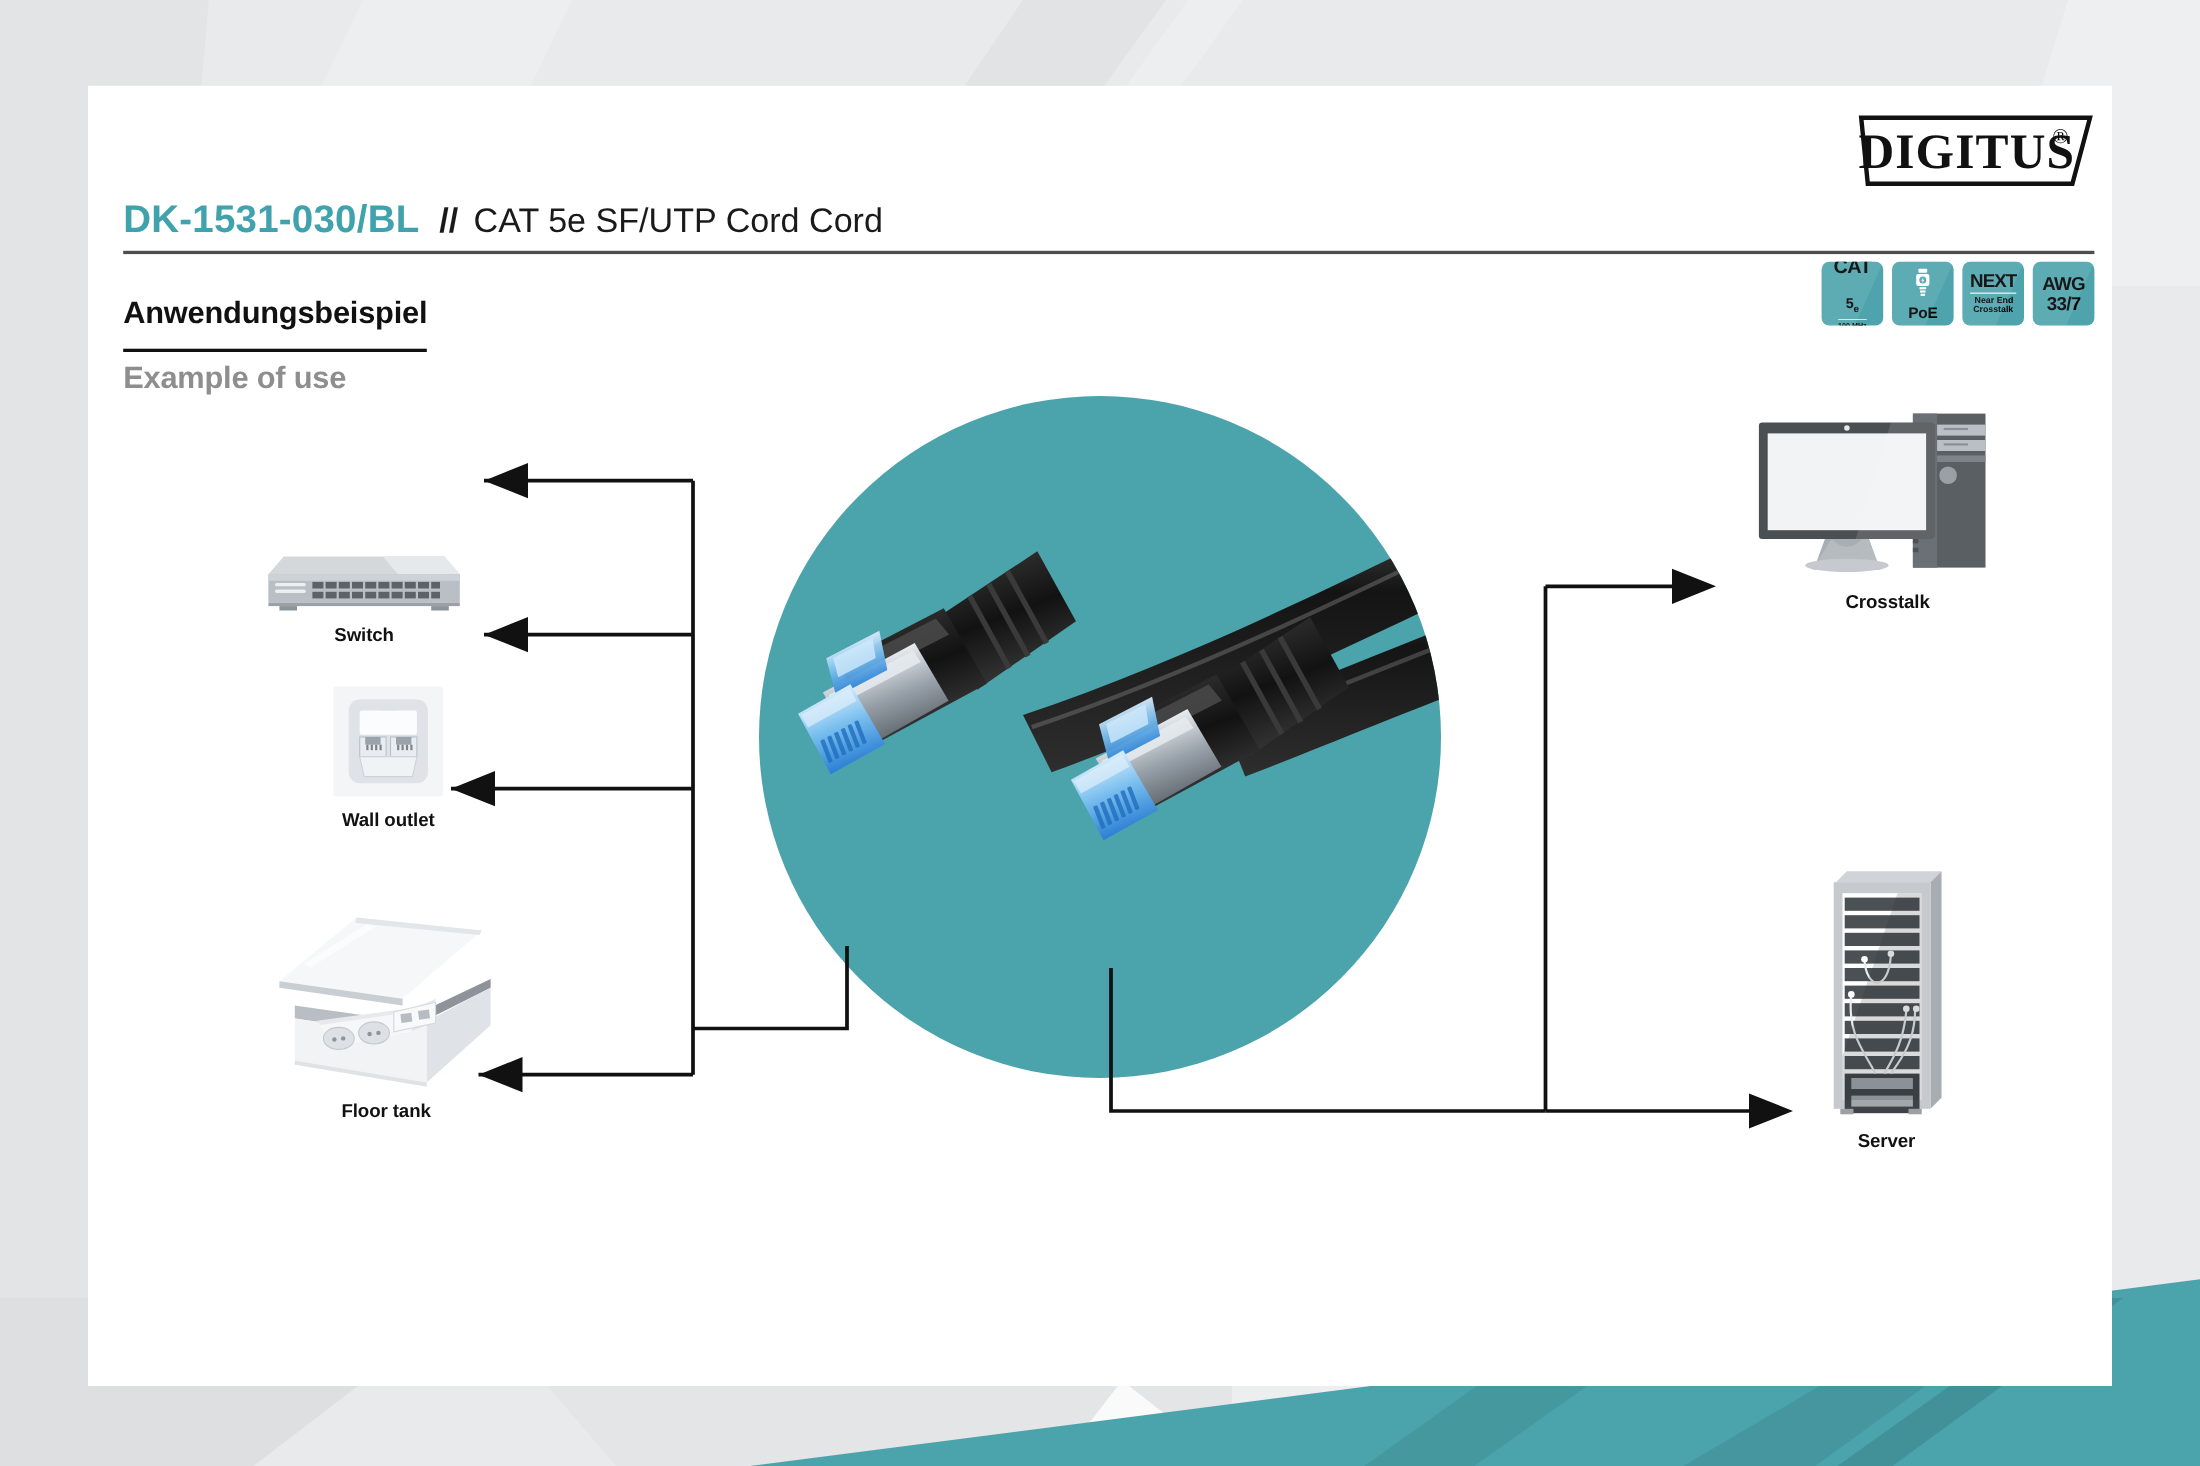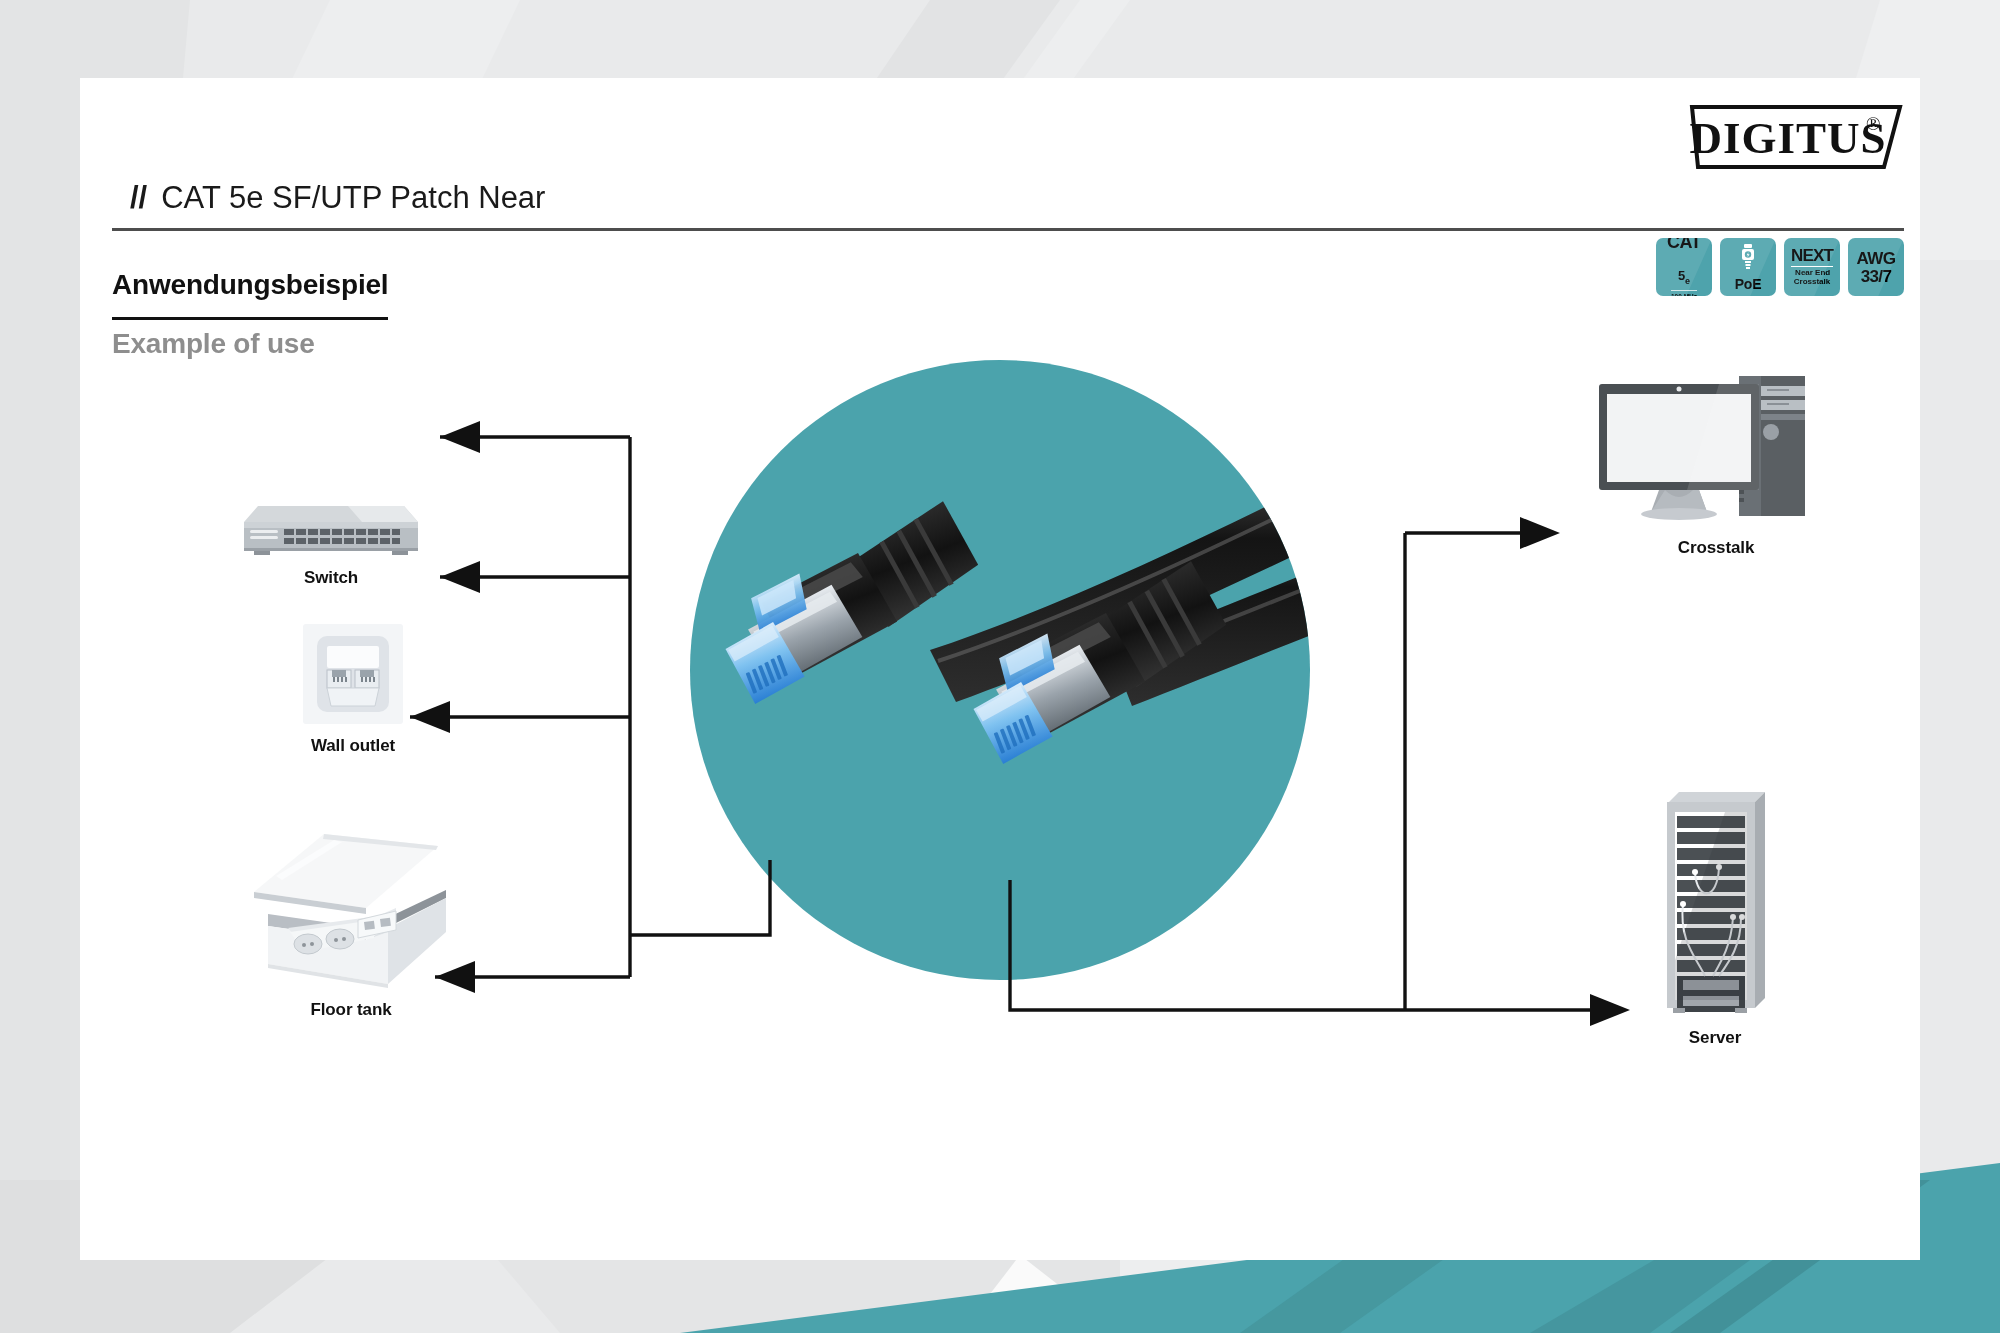--- a/index.html
+++ b/index.html
@@ -129,22 +129,23 @@
 
 <div id="logo">
   <svg width="216" height="66" viewBox="0 0 216 66" xmlns="http://www.w3.org/2000/svg">
     <polygon points="4,3 212,3 196,63 10,63" fill="#ffffff" stroke="#111111" stroke-width="4"></polygon>
     <text x="100" y="49" font-family="'Liberation Serif','DejaVu Serif',serif" font-size="45" font-weight="bold" fill="#111111" text-anchor="middle" letter-spacing="1">DIGITUS</text>
     <text x="178" y="26" font-family="'Liberation Serif','DejaVu Serif',serif" font-size="19" fill="#111111">®</text>
   </svg>
 </div>
 
 <div id="titlerow">
+  <span id="sku">DK-1531-030/BL</span>
   <span id="sep">//</span>
-  <span id="ptitle">CAT 5e SF/UTP Patch Near</span>
+  <span id="ptitle">CAT 5e SF/UTP Cord Cord</span>
 </div>
 <div id="titlerule"></div>
 
 <div id="sect">
   <div class="de">Anwendungsbeispiel</div>
   <div class="en">Example of use</div>
 </div>
 
 <div id="badges">
 

